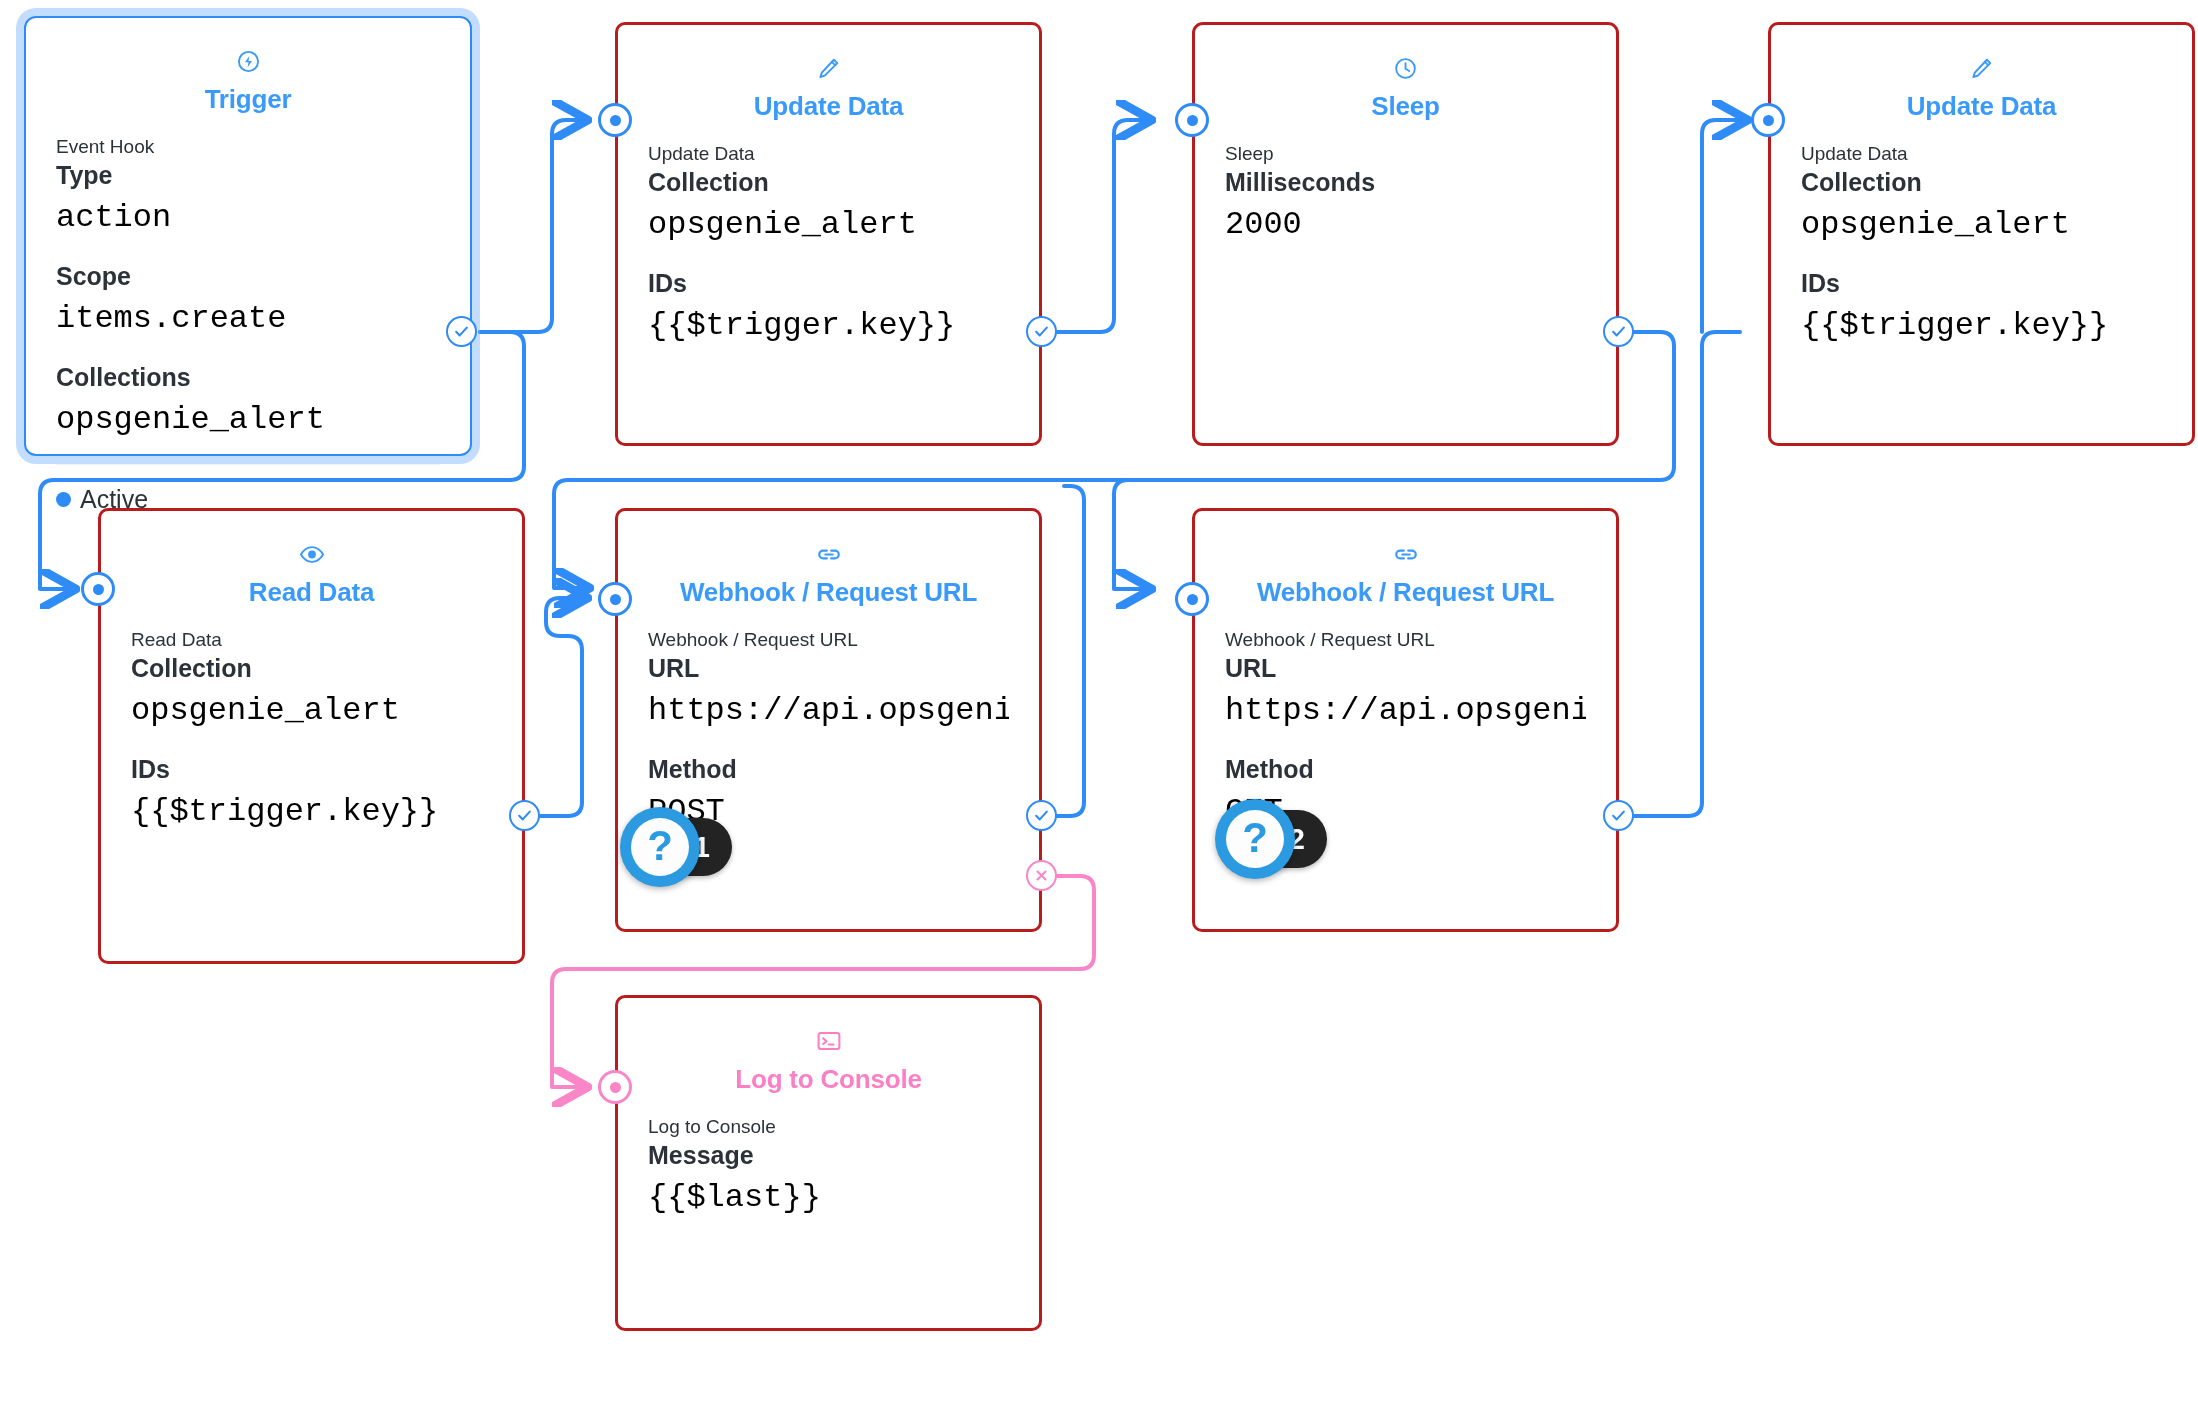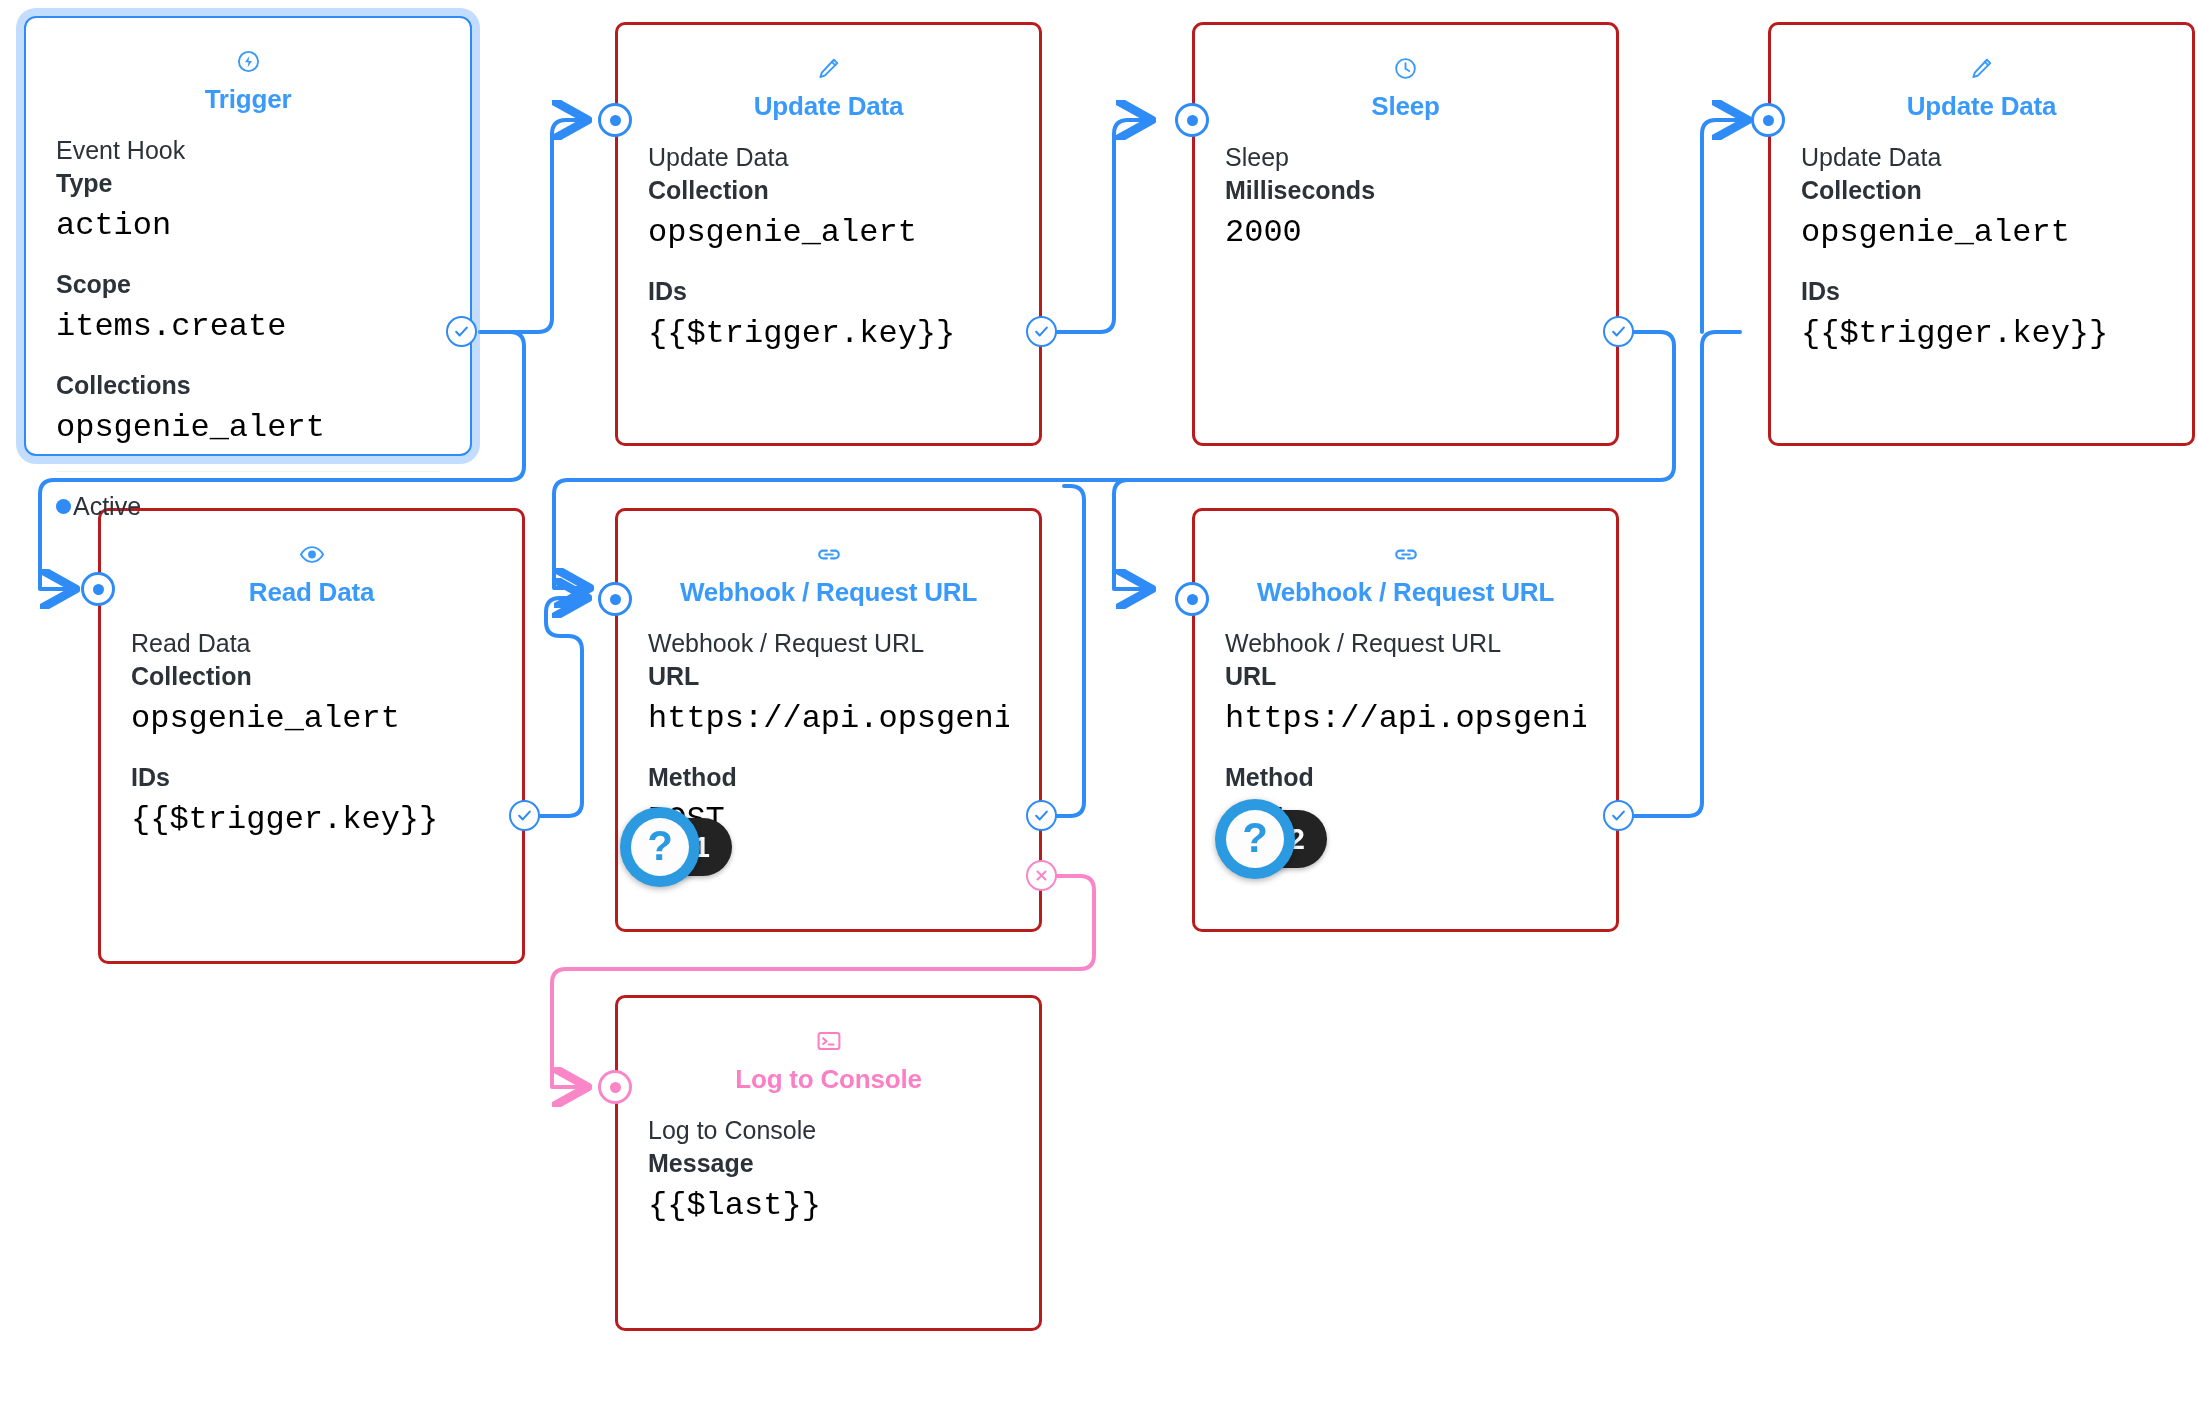--- a/index.html
+++ b/index.html
@@ -58,21 +58,21 @@
   .card-title .ttl-icon {
     width: 26px; height: 26px;
     display: inline-flex;
     align-items: center;
     justify-content: center;
     flex: 0 0 26px;
   }
   .card-title .ttl-icon svg { display: block; }
 
   .op-name {
-    font-size: 25px;
+    font-size: 19px;
     color: #2c3239;
     line-height: 1.18;
     margin: 0 0 2px 0;
     white-space: nowrap;
   }
   .field-label {
     font-size: 25px;
     font-weight: bold;
     color: #2c3239;
     line-height: 1.2;
@@ -91,21 +91,21 @@
   .field-value:last-child { margin-bottom: 0; }
 
   .card-divider {
     border-top: 1px solid #eef0f3;
     margin: 18px 0 0 0;
     height: 0;
   }
   .status-row {
     display: flex;
     align-items: center;
-    gap: 2px;
+    gap: 9px;
     margin-top: 20px;
     font-size: 25px;
     color: #2c3239;
   }
   .status-dot {
     width: 15px; height: 15px;
     border-radius: 50%;
     background: #2f8bf5;
     flex: 0 0 15px;
   }

